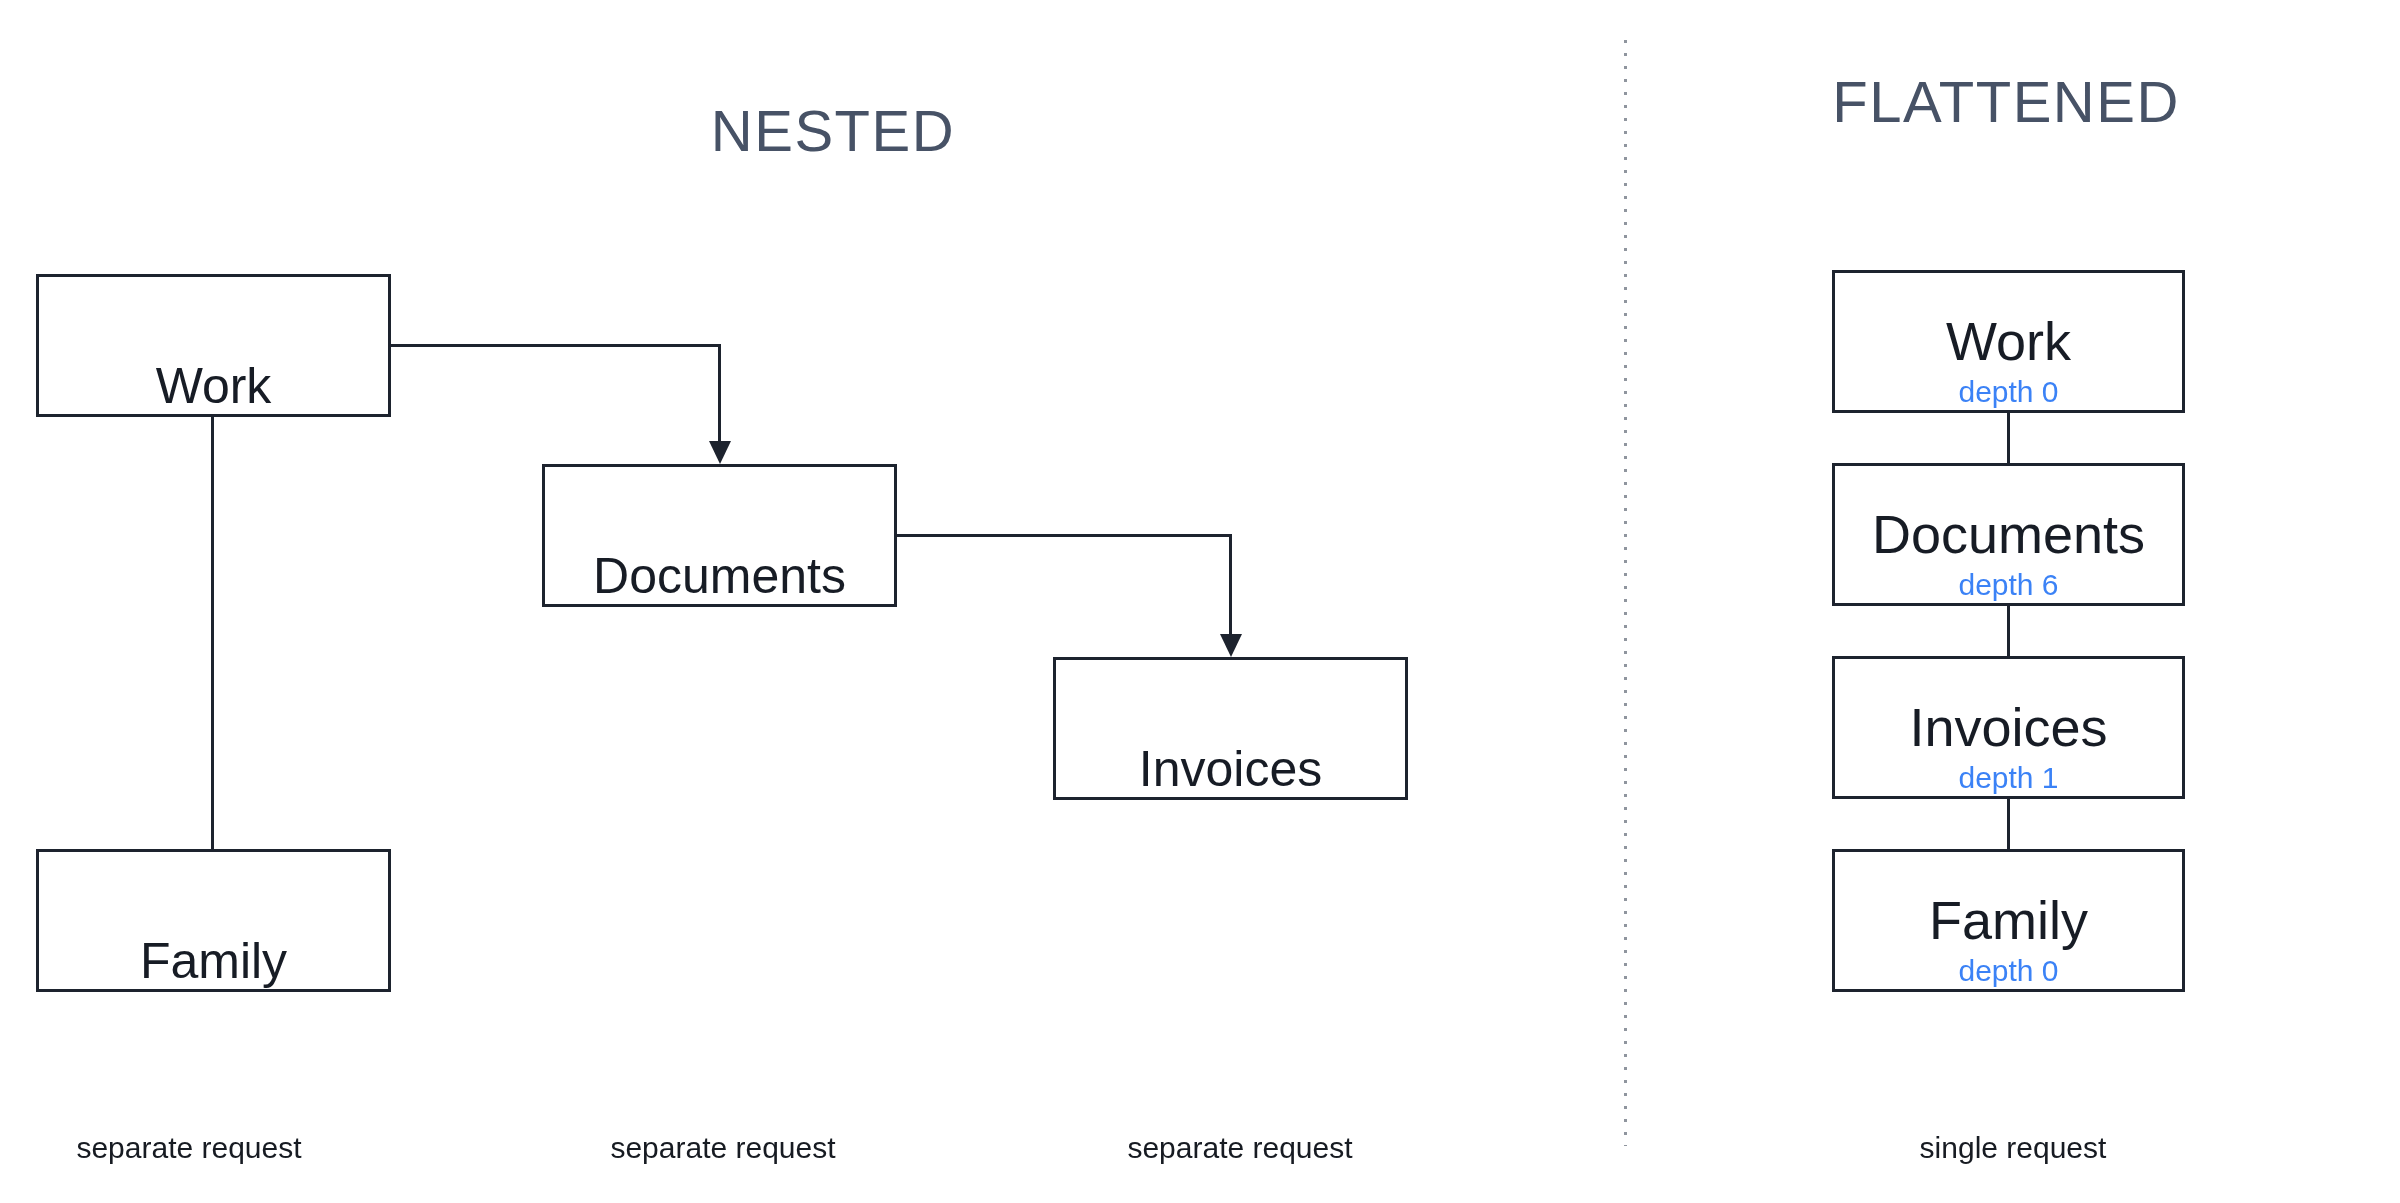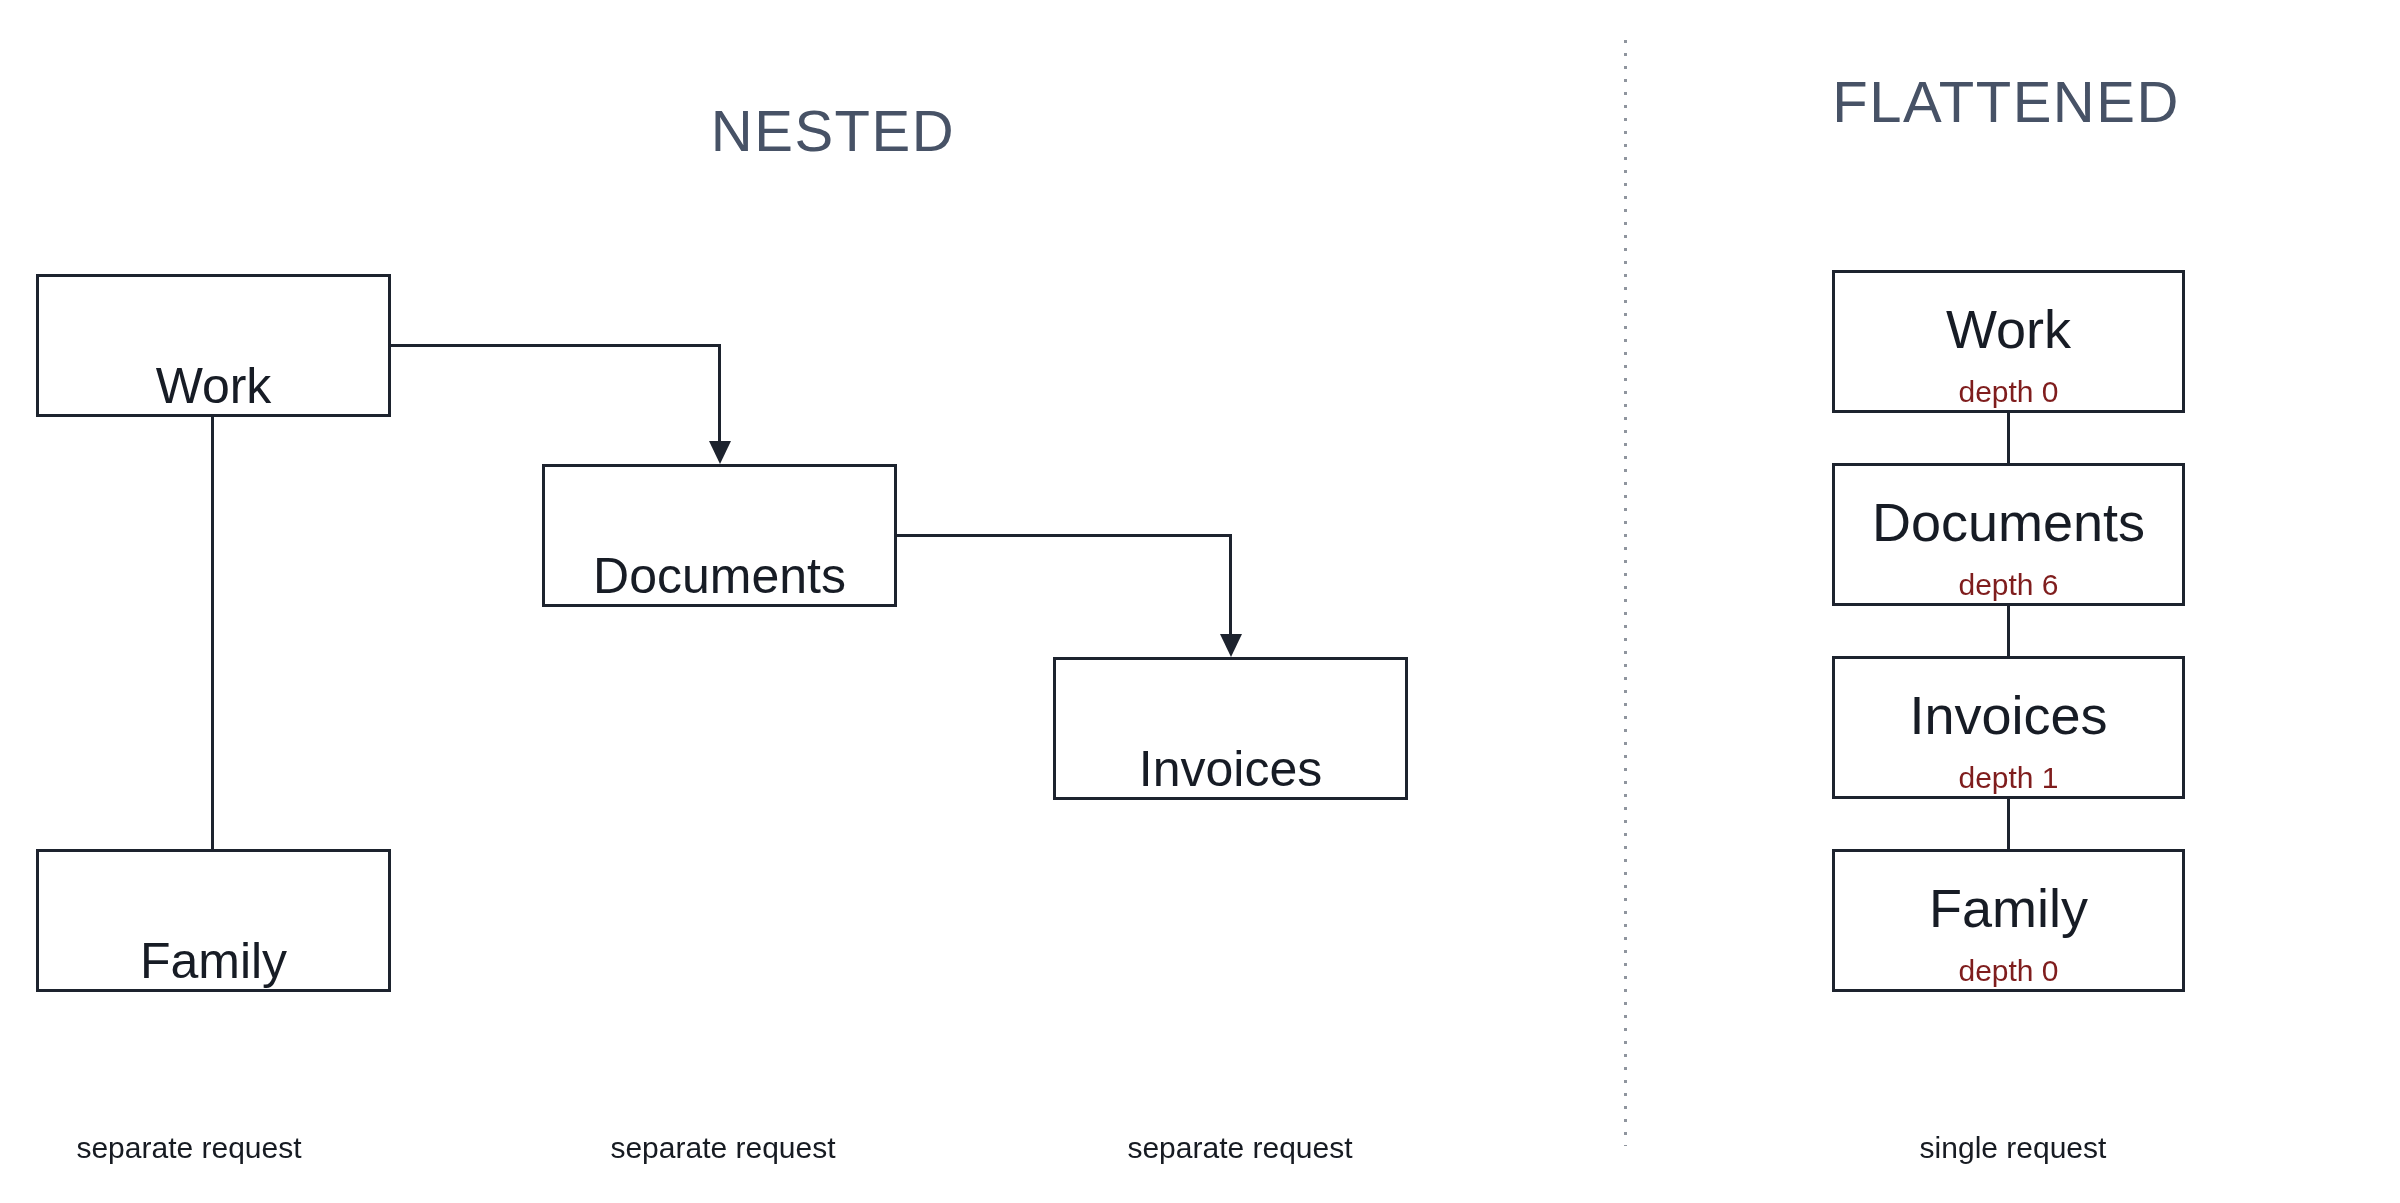--- a/index.html
+++ b/index.html
@@ -13,21 +13,21 @@
          color:#475266;letter-spacing:1.5px;white-space:nowrap;}
   .title.nested{left:833px;top:72px;margin-top:29px;}
   .title.flattened{left:2006px;top:72px;}
 
   
   .node{position:absolute;box-sizing:border-box;background:#ffffff;
         border:3px solid #1d232e;display:flex;flex-direction:column;
         align-items:center;justify-content:flex-end;}
   .node .name{font-size:50px;line-height:56px;color:#171c25;white-space:nowrap;}
   .node.flat .name{font-size:54px;line-height:58px;}
-  .node .depth{font-size:30px;line-height:36px;color:#7f1d1d;margin-top:16px;white-space:nowrap;}
+  .node .depth{font-size:30px;line-height:36px;color:#3b82f6;margin-top:4px;white-space:nowrap;}
 
   .n-work     {left:36px;  top:274px; width:355px; height:143px;}
   .n-documents{left:542px; top:464px; width:355px; height:143px;}
   .n-invoices {left:1053px;top:657px; width:355px; height:143px;}
   .n-family   {left:36px;  top:849px; width:355px; height:143px;}
 
   .f-work     {left:1832px;top:270px; width:353px; height:143px;}
   .f-documents{left:1832px;top:463px; width:353px; height:143px;}
   .f-invoices {left:1832px;top:656px; width:353px; height:143px;}
   .f-family   {left:1832px;top:849px; width:353px; height:143px;}

